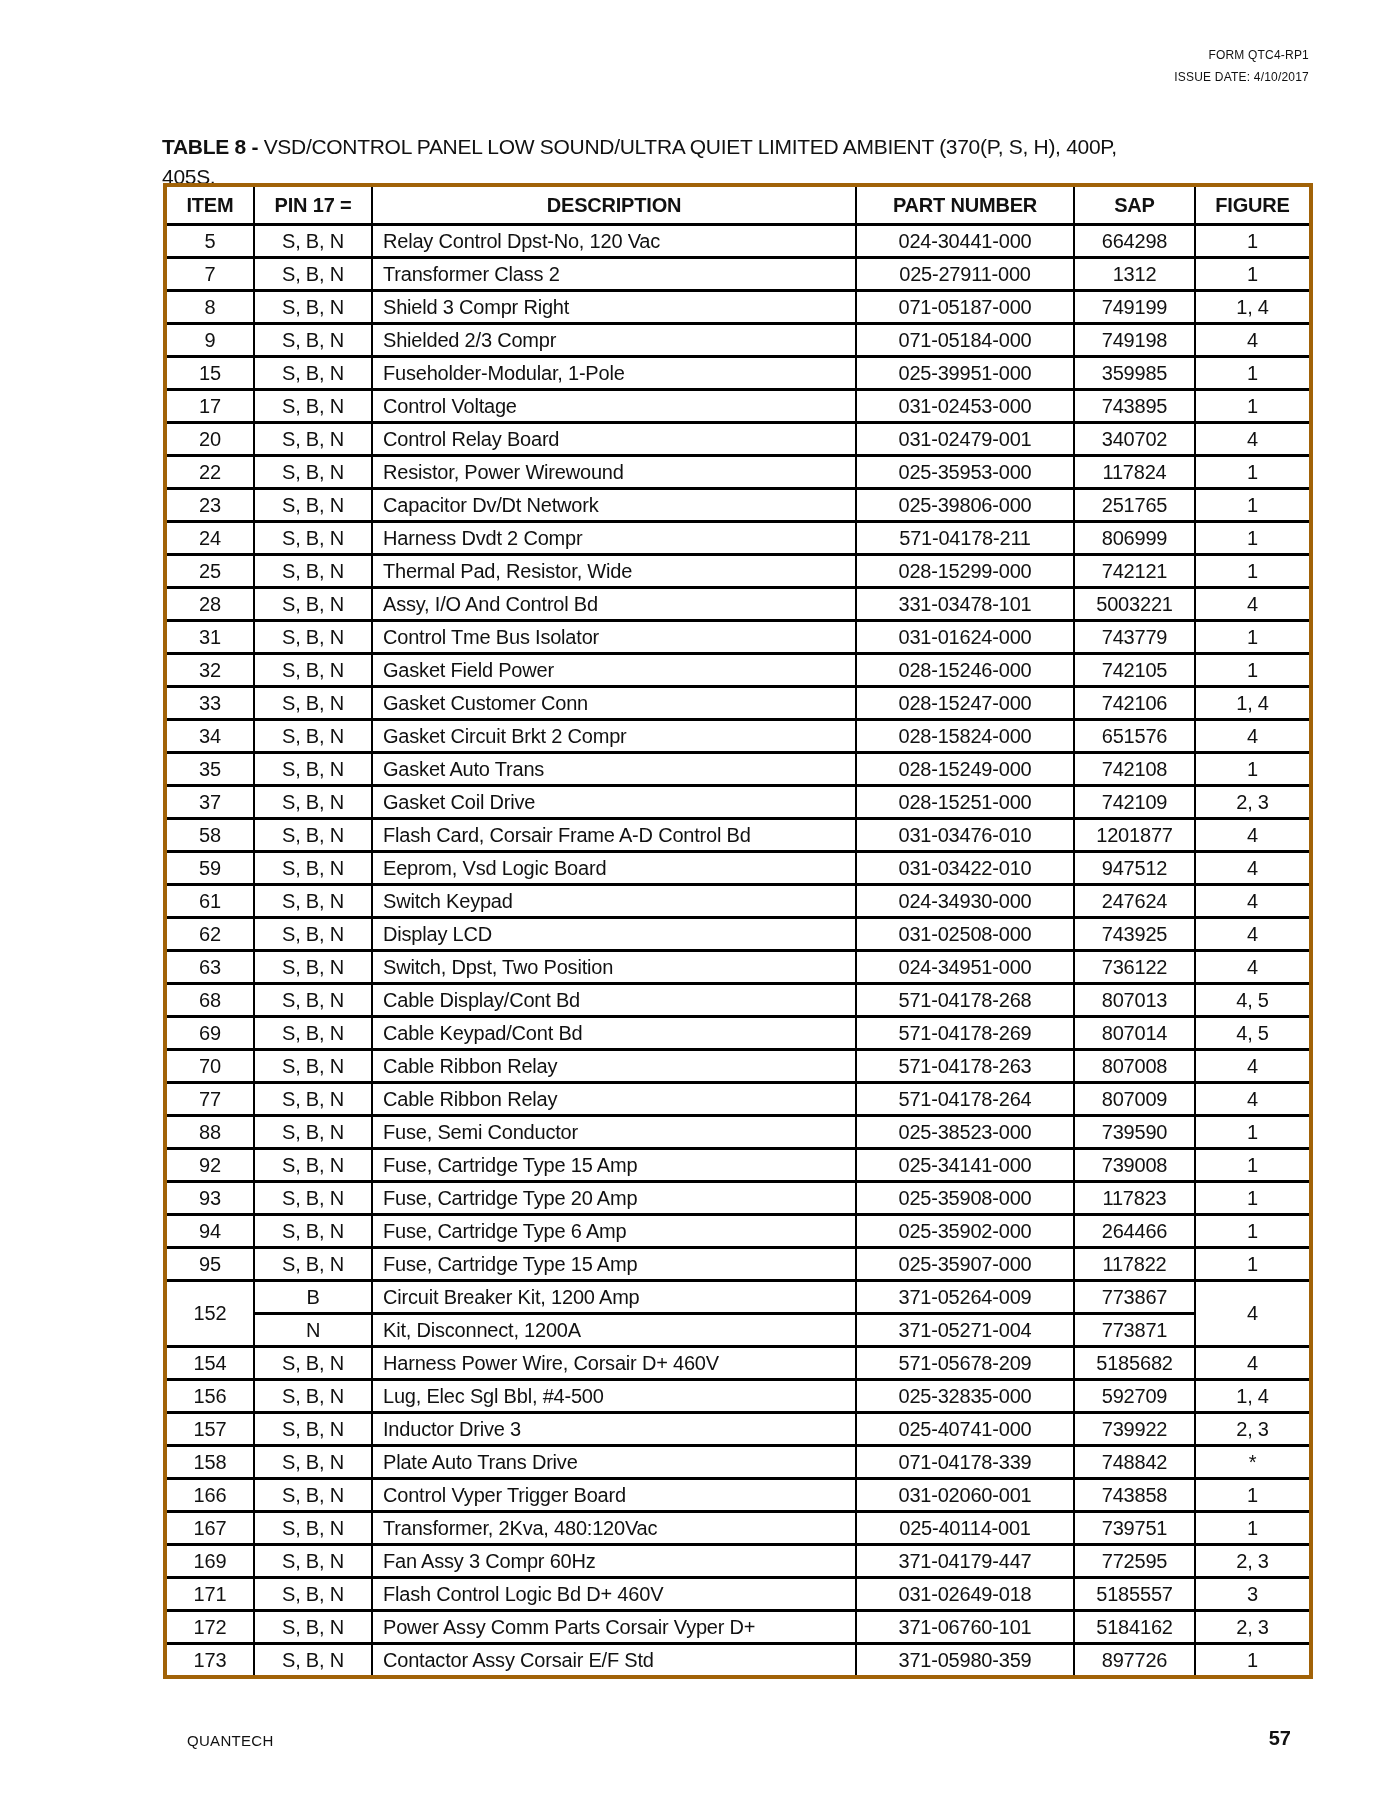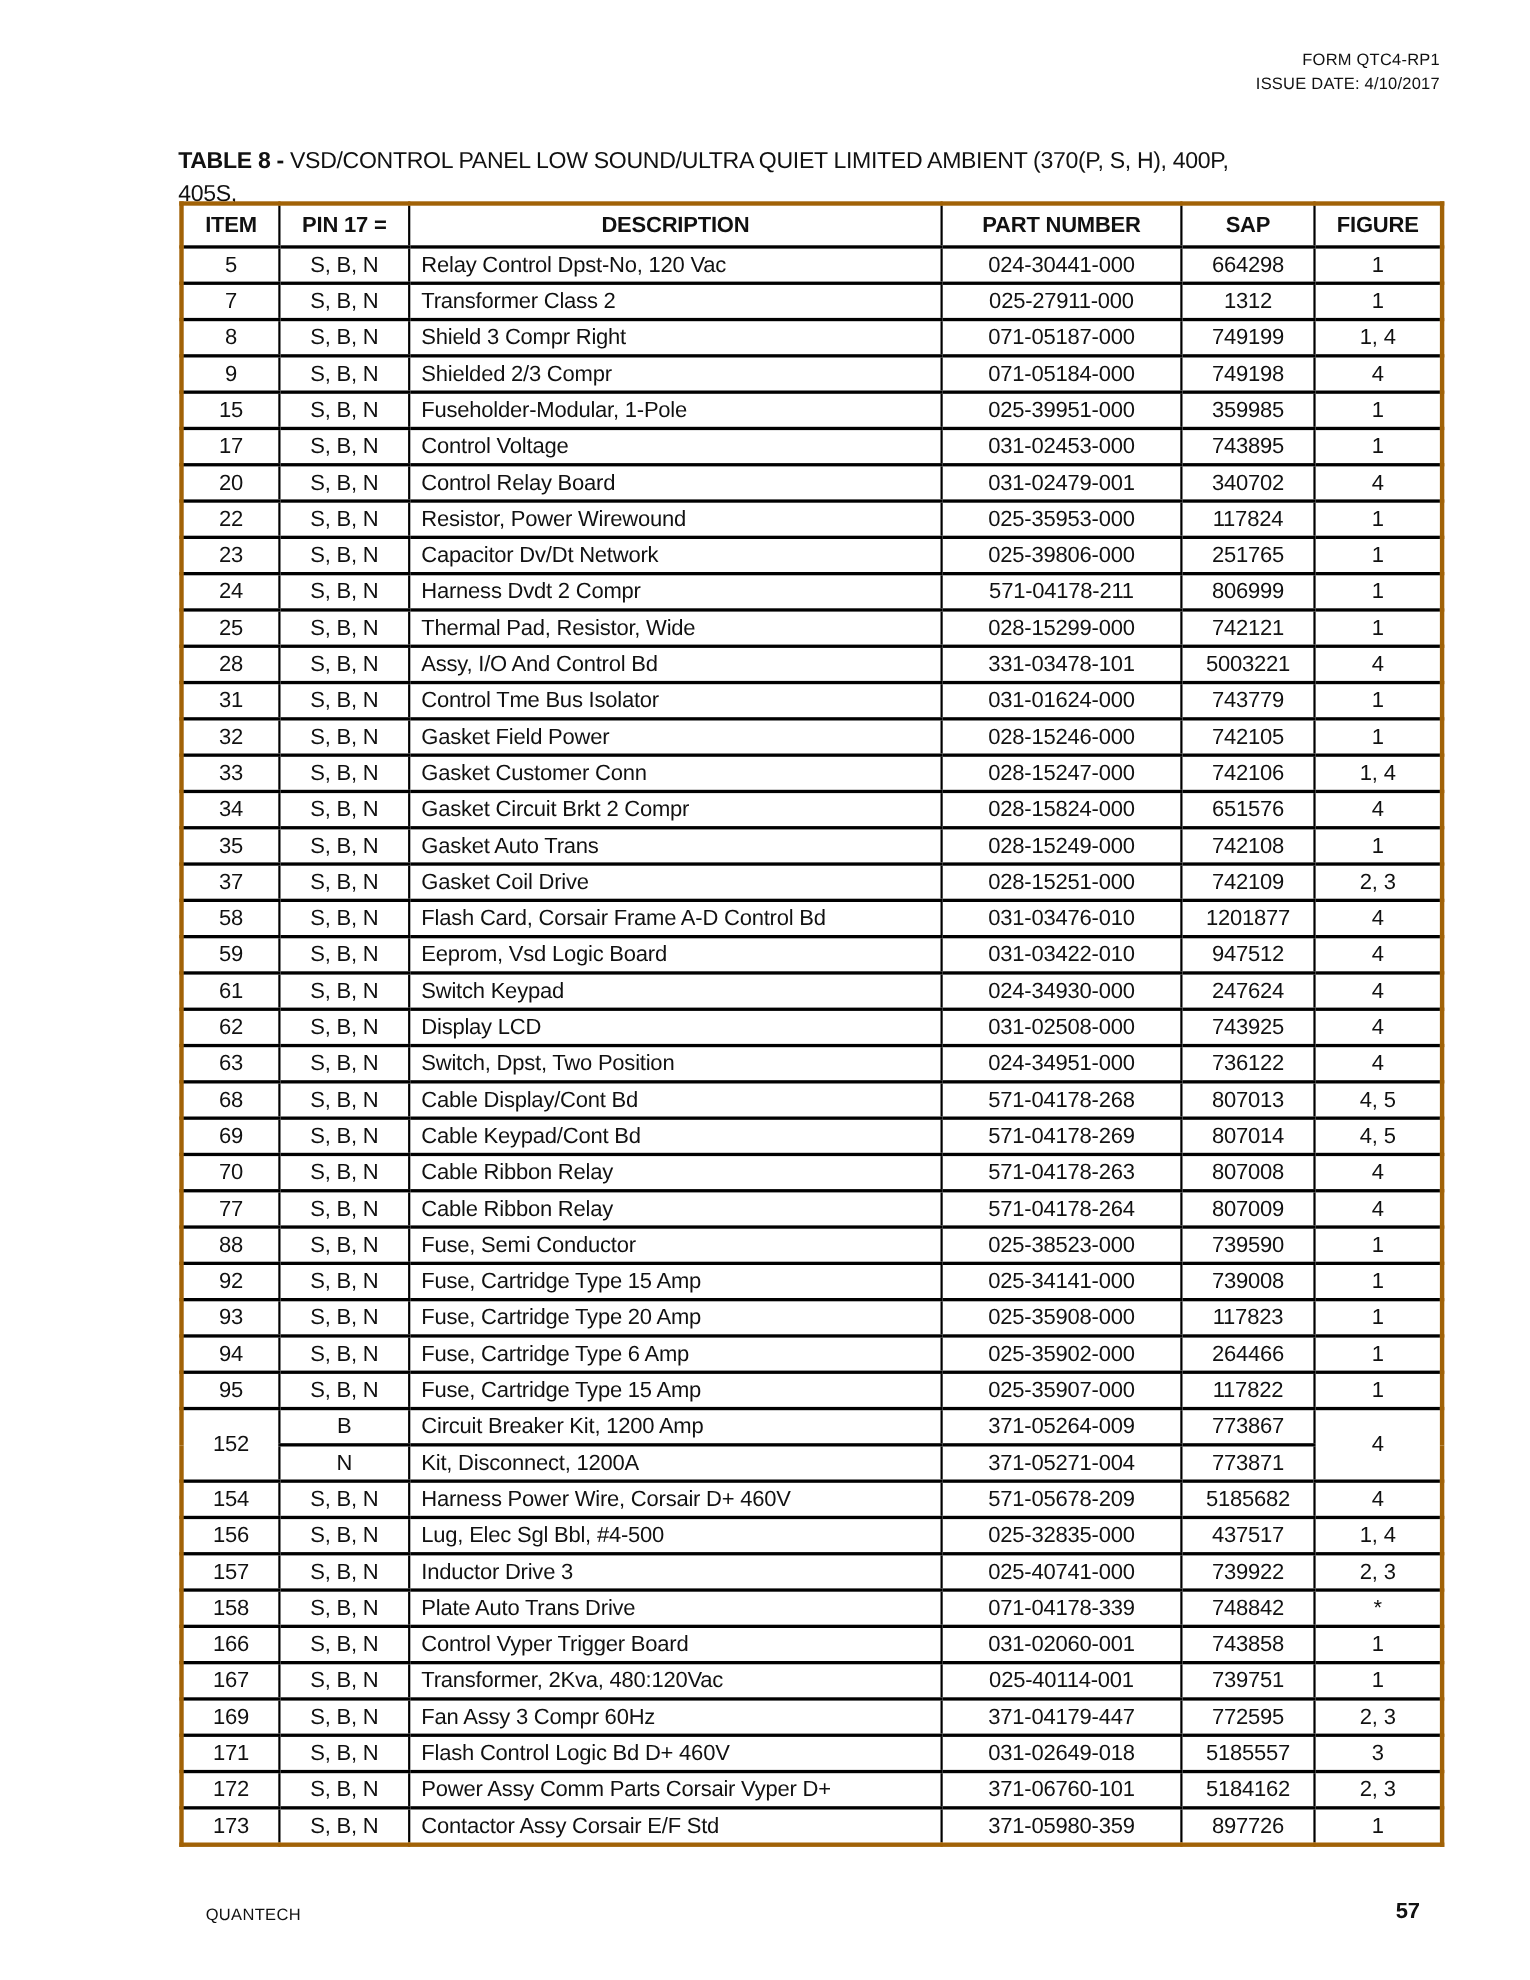--- a/index.html
+++ b/index.html
@@ -3,21 +3,21 @@
 <meta charset="utf-8">
 <style>
   html,body{margin:0;padding:0;}
   body{
     width:1391px;height:1800px;position:relative;background:#ffffff;
     font-family:"Liberation Sans","DejaVu Sans",sans-serif;color:#111;
     overflow:hidden;
   }
   .form-block{
     position:absolute;top:44px;right:82px;text-align:right;
-    font-size:15px;line-height:22px;letter-spacing:0.2px;
+    font-size:12px;line-height:22px;letter-spacing:0.2px;
   }
   .doc-title{
     position:absolute;left:162px;top:106px;width:1012px;
     font-size:21px;line-height:30px;letter-spacing:-0.3px;margin-top:26px;
   }
   .bold{font-weight:bold;}
   table.parts{
     position:absolute;left:163px;top:183px;width:1146px;
     border-collapse:collapse;table-layout:fixed;
     border:4px solid #a16207;
@@ -346,21 +346,21 @@
         <td class="c-left">Harness Power Wire, Corsair D+  460V</td>
         <td>571-05678-209</td>
         <td>5185682</td>
         <td>4</td>
       </tr>
       <tr>
         <td>156</td>
         <td>S, B, N</td>
         <td class="c-left">Lug, Elec Sgl Bbl, #4-500</td>
         <td>025-32835-000</td>
-        <td>437517</td>
+        <td>592709</td>
         <td>1, 4</td>
       </tr>
       <tr>
         <td>157</td>
         <td>S, B, N</td>
         <td class="c-left">Inductor Drive 3</td>
         <td>025-40741-000</td>
         <td>739922</td>
         <td>2, 3</td>
       </tr>

